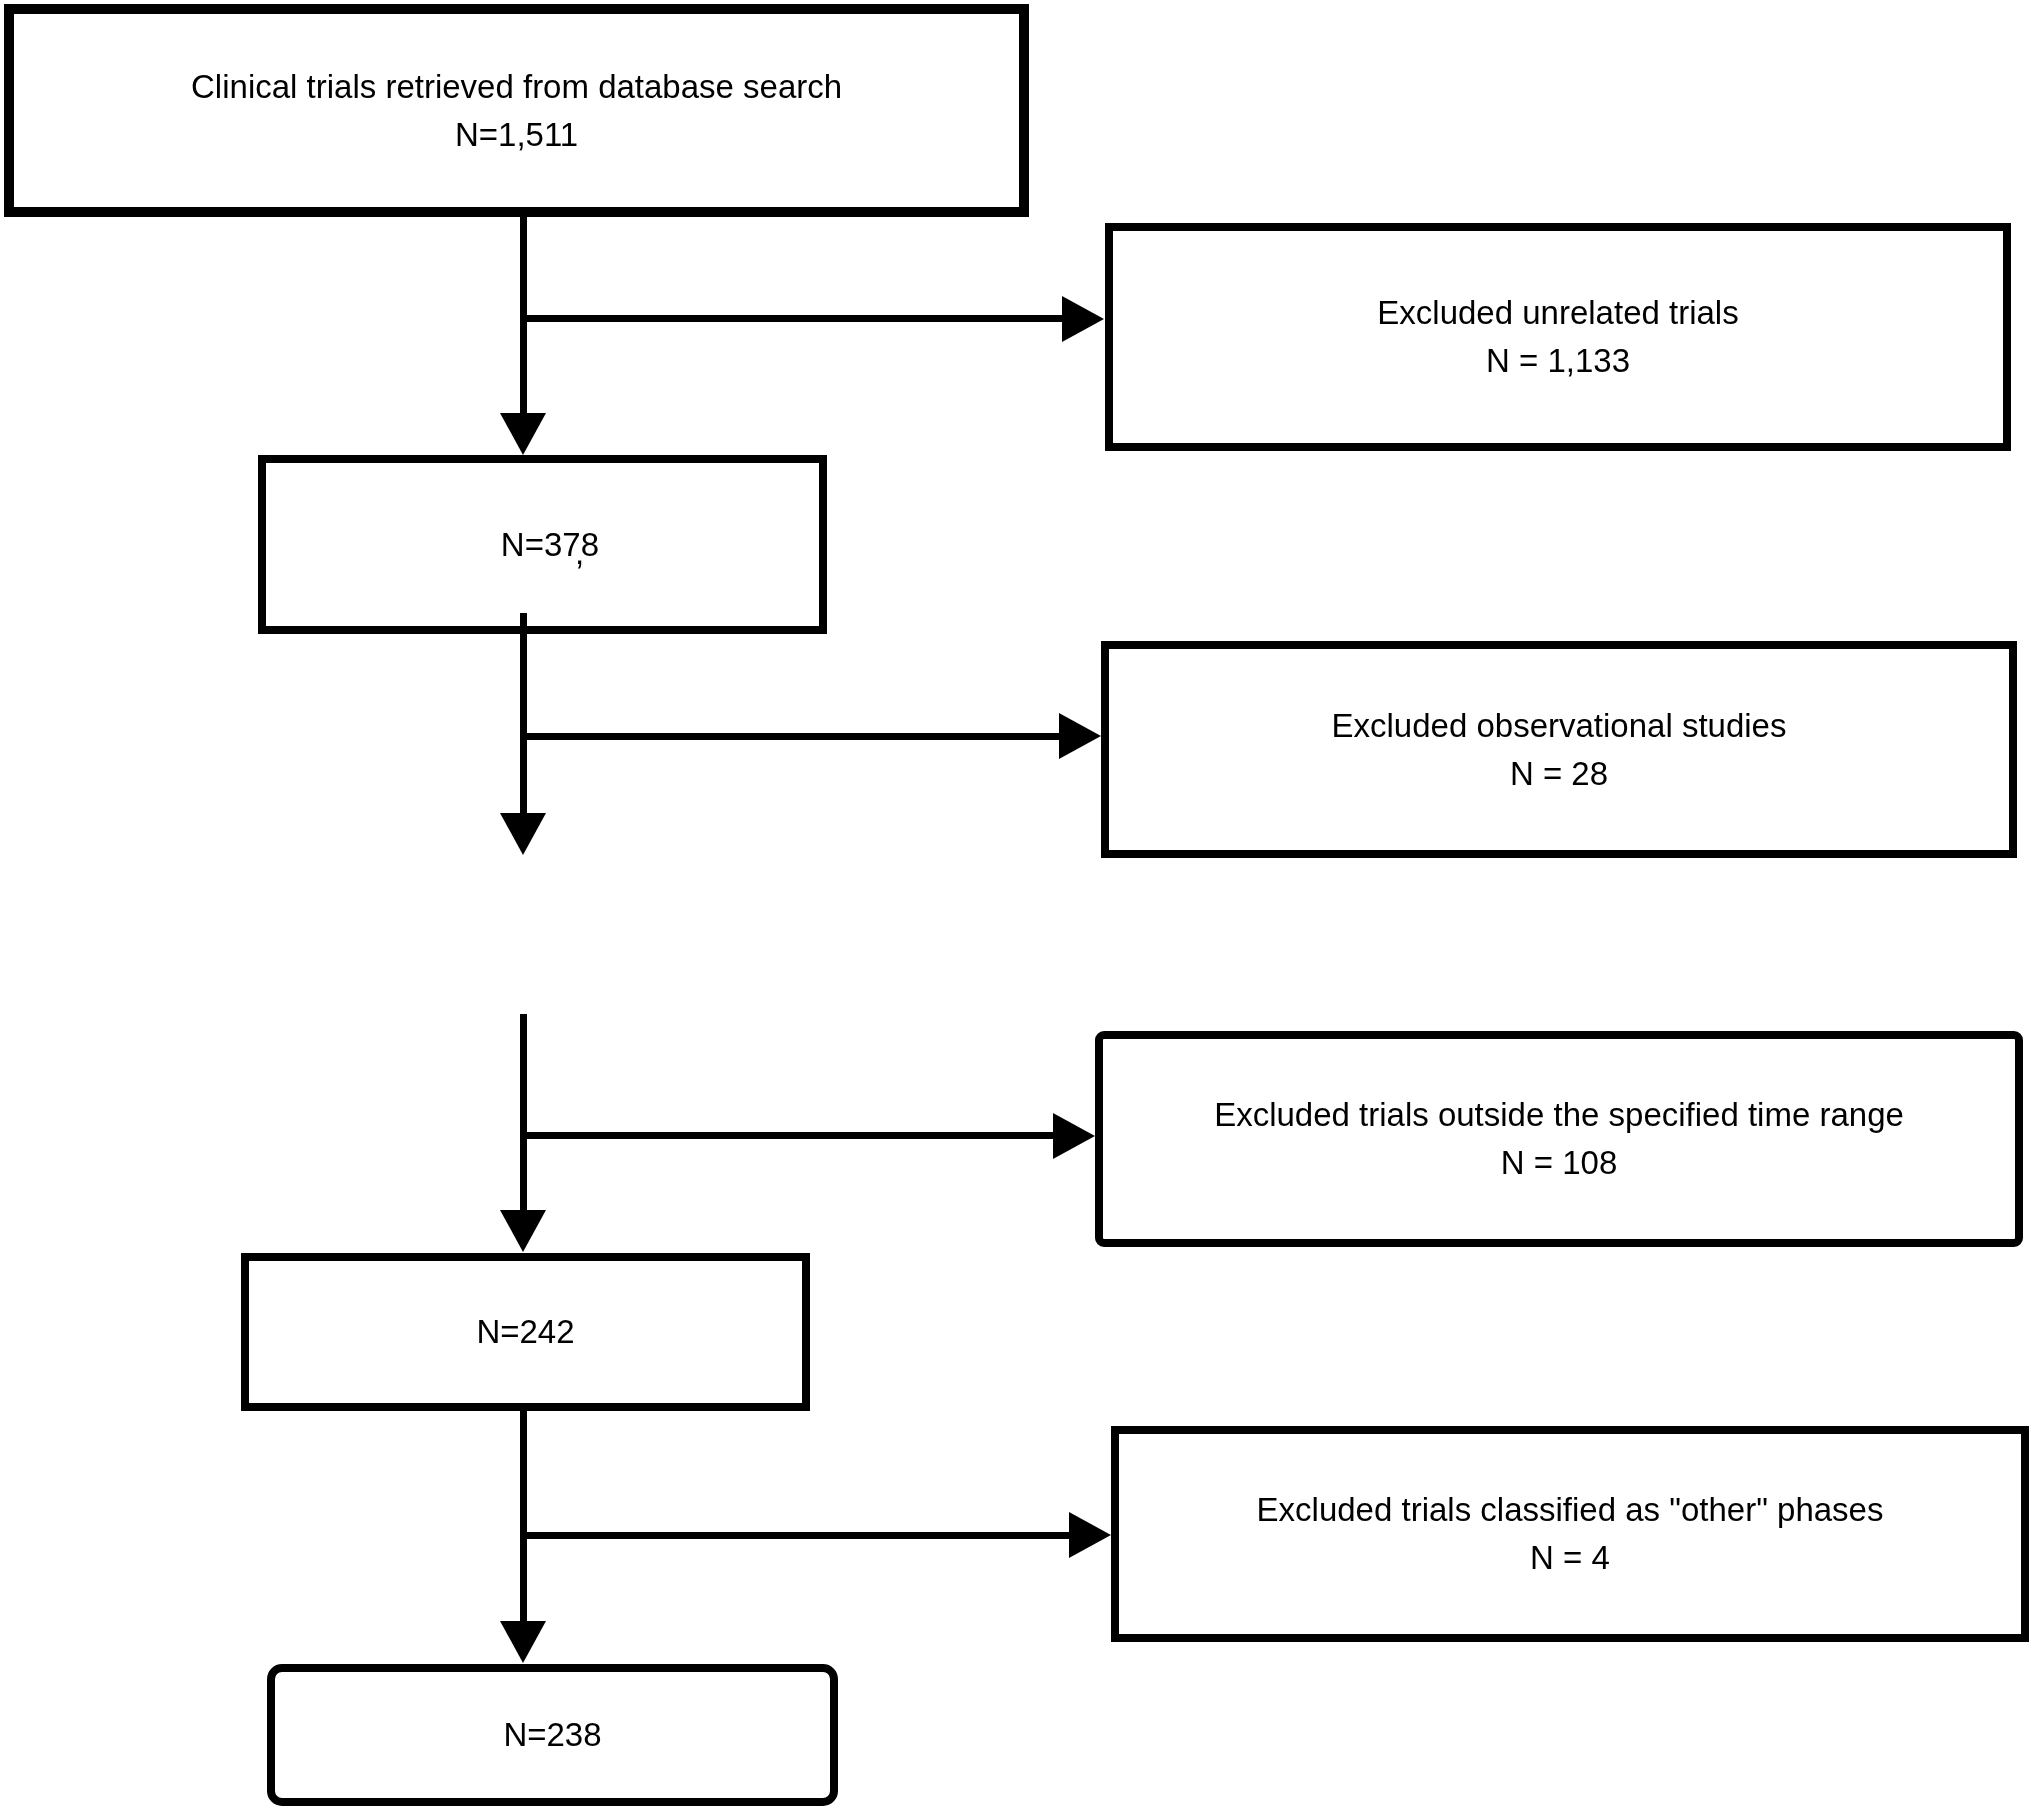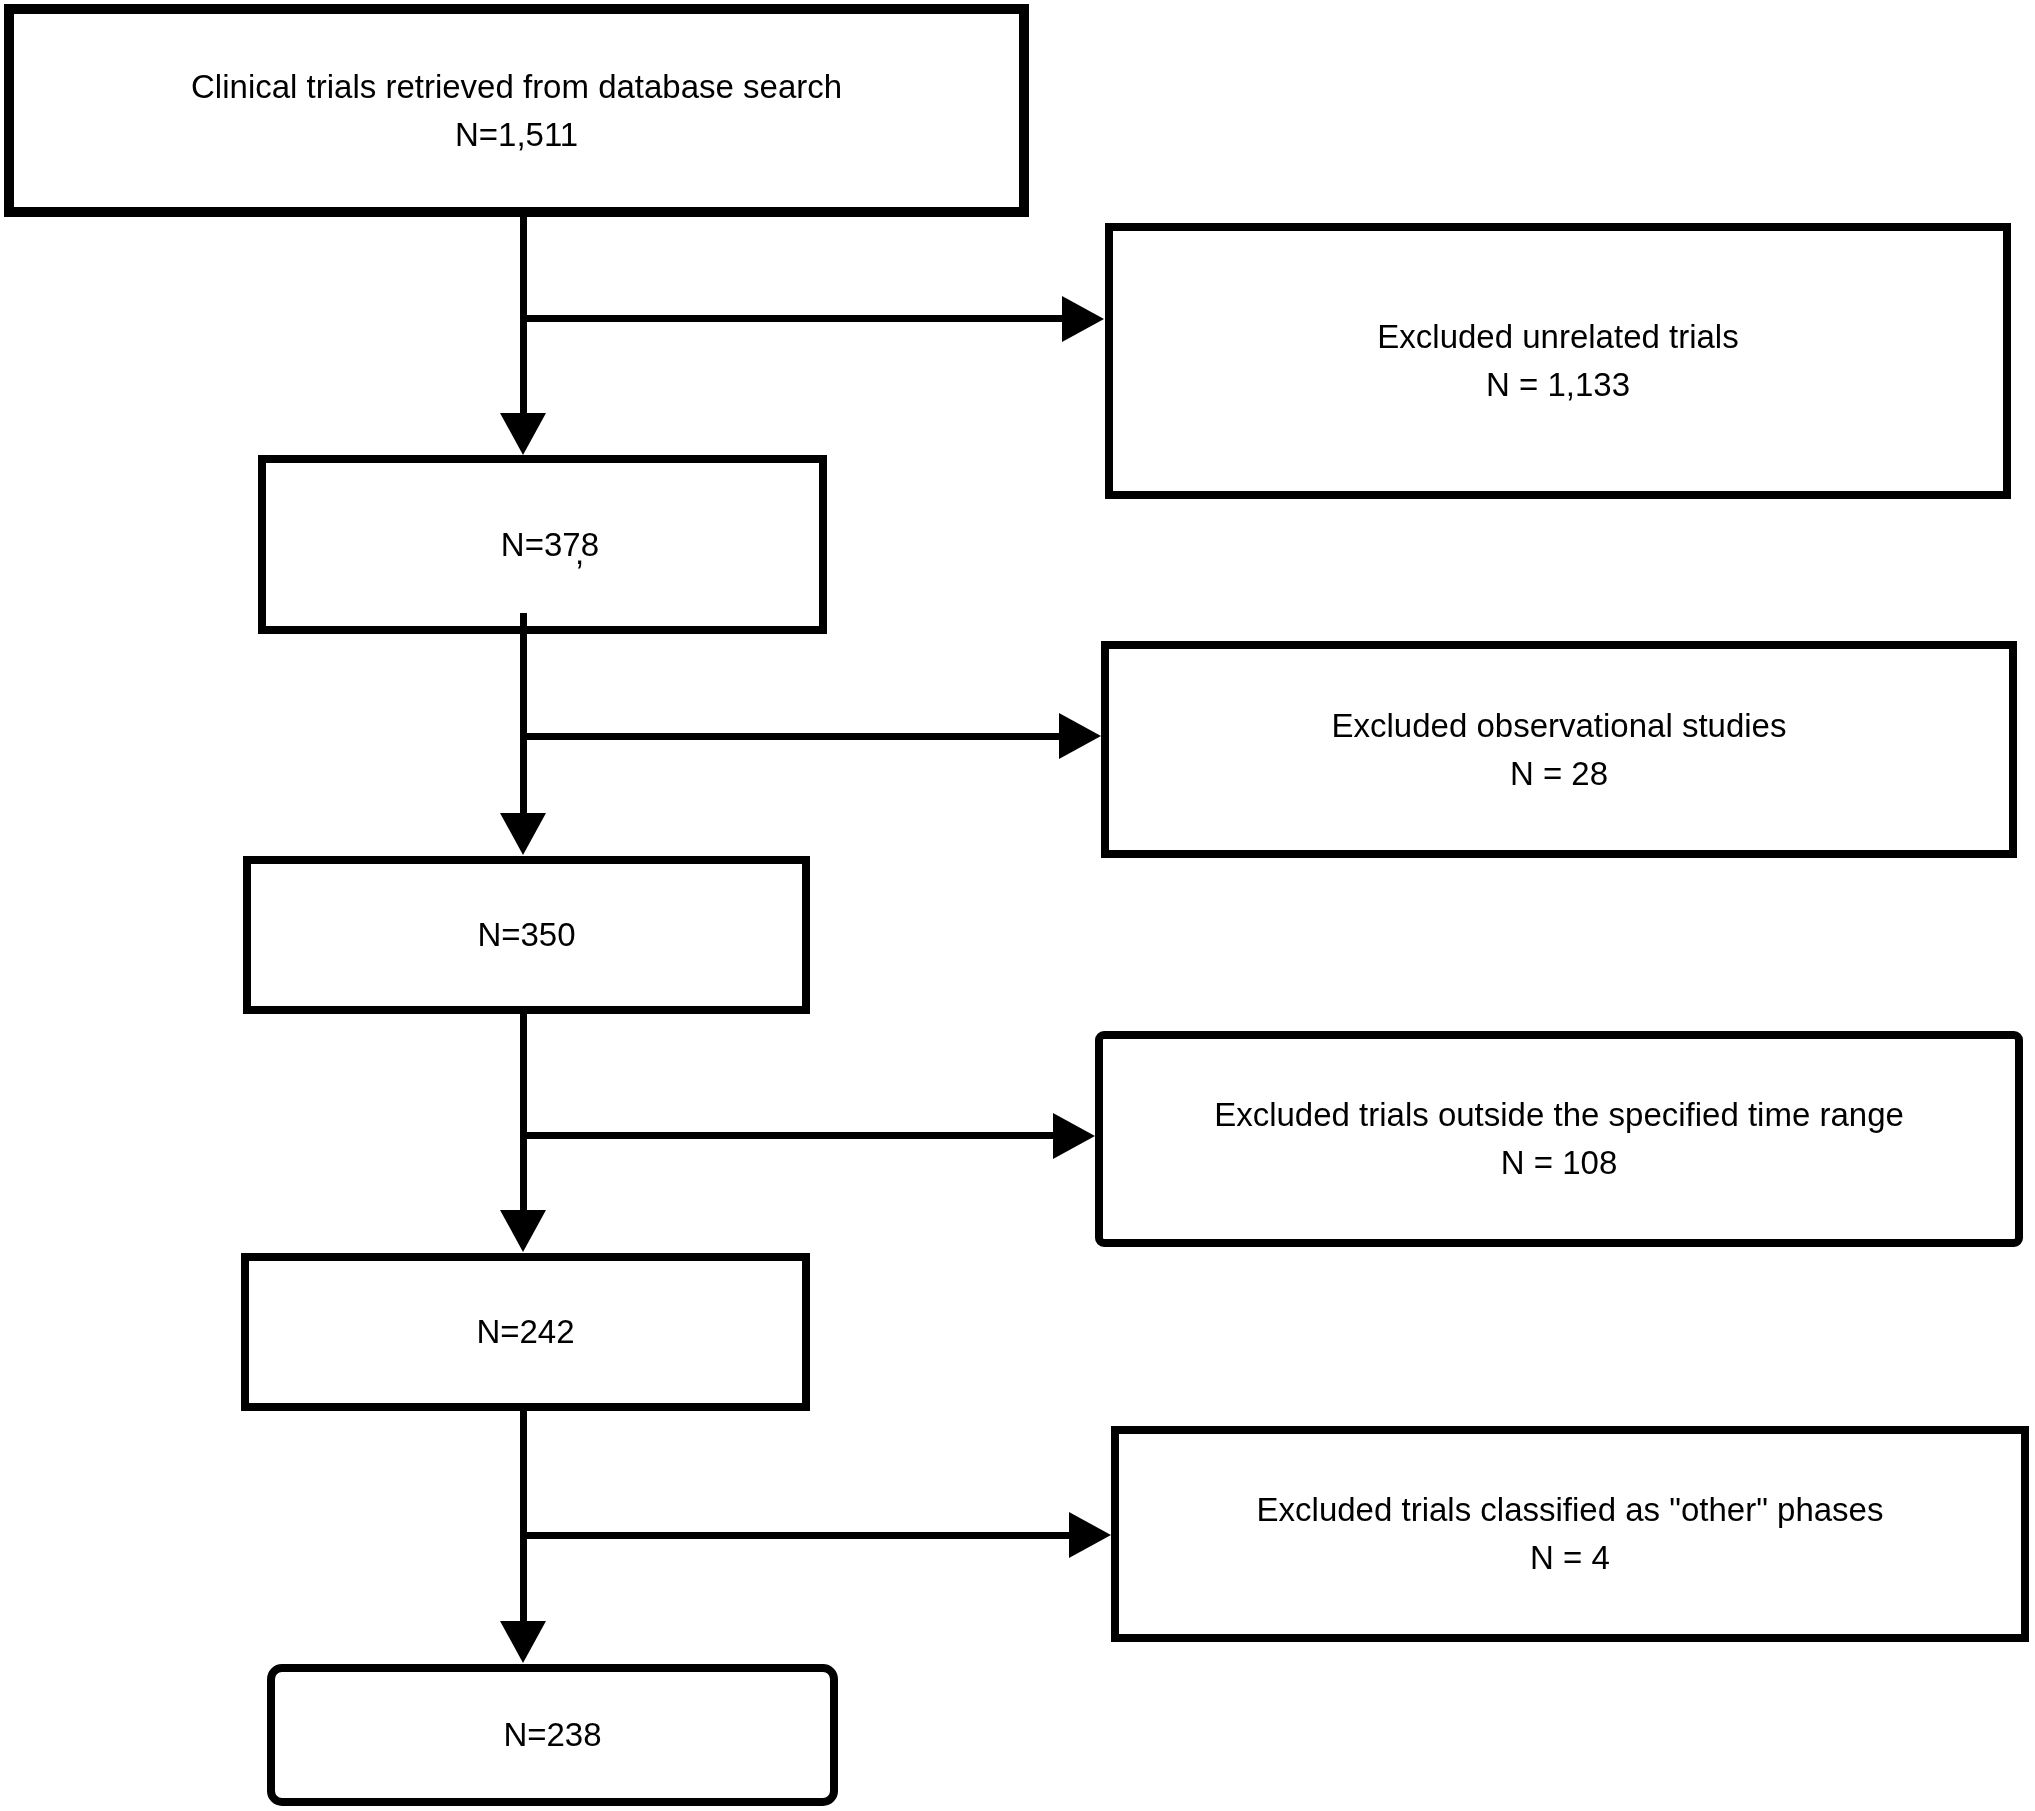--- a/index.html
+++ b/index.html
@@ -32,21 +32,21 @@
     line-height: 48px;
     white-space: nowrap;
   }
   
   .box-a  { left: 4.1px;    top: 4.1px;    width: 1025px; height: 213px; border-width: 10.3px; }
   .box-b  { left: 258px;  top: 455px;  width: 569px; height: 179px; }
   .box-c  { left: 243px;  top: 856px; width: 567px; height: 158px; }
   .box-d  { left: 241px;  top: 1253px; width: 569px; height: 158px; }
   .box-e  { left: 267px;  top: 1664px; width: 571px; height: 142px; border-radius: 15px; }
   
-  .box-x1 { left: 1105px; top: 223px;  width: 906px; height: 276px; }
+  .box-x1 { left: 1105px; top: 223px;  width: 906px; height: 228px; }
   .box-x2 { left: 1101px; top: 641px; width: 916px; height: 217px; }
   .box-x3 { left: 1095px; top: 1031px; width: 928px; height: 216px; border-radius: 9px; }
   .box-x4 { left: 1111px; top: 1426px; width: 918px; height: 216px; }
   
   .vline { position: absolute; left: 520px; width: 7.2px; background: #000000; }
   .vl1 { top: 217px;  height: 196px; }
   .vl2 { top: 613px; height: 201px; }
   .vl3 { top: 1014px; height: 197px; }
   .vl4 { top: 1411px; height: 211px; }
   
@@ -87,23 +87,20 @@
 
   <div class="box box-a">
     <div class="bline">Clinical trials retrieved from database search</div>
     <div class="bline">N=1,511</div>
   </div>
 
   <div class="box box-b">
     <div class="bline"><span>N=378</span><span class="stray">,</span></div>
   </div>
 
-  <div class="box box-c">
-    <div class="bline">N=350</div>
-  </div>
 
   <div class="box box-d">
     <div class="bline">N=242</div>
   </div>
 
   <div class="box box-e">
     <div class="bline">N=238</div>
   </div>
 
   <div class="box box-x1">

